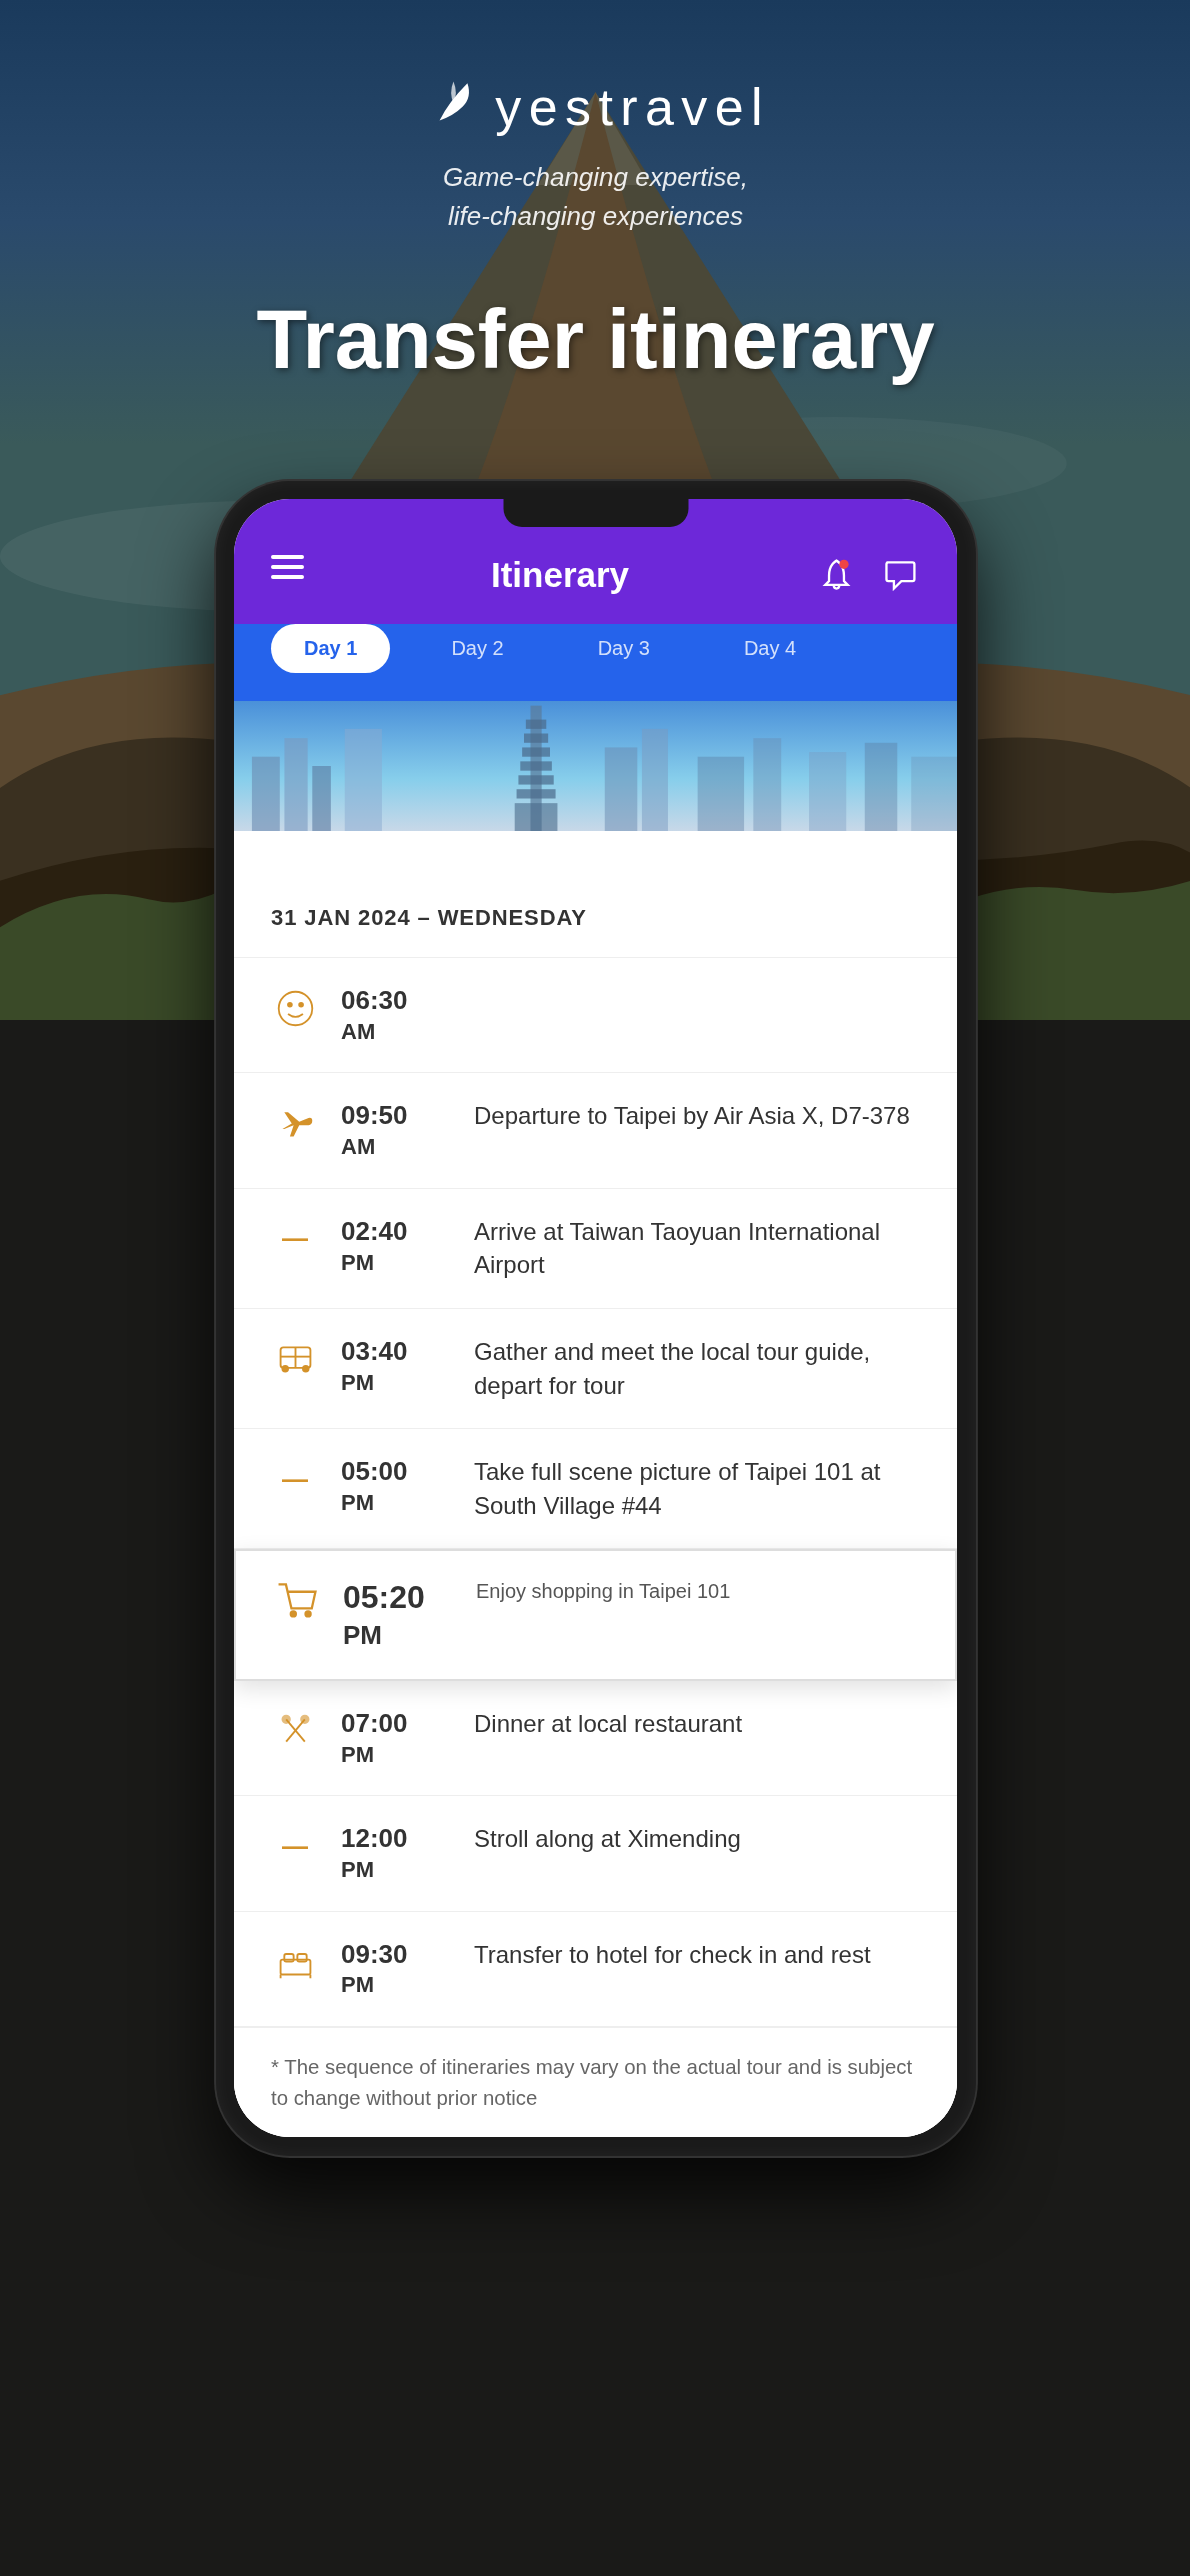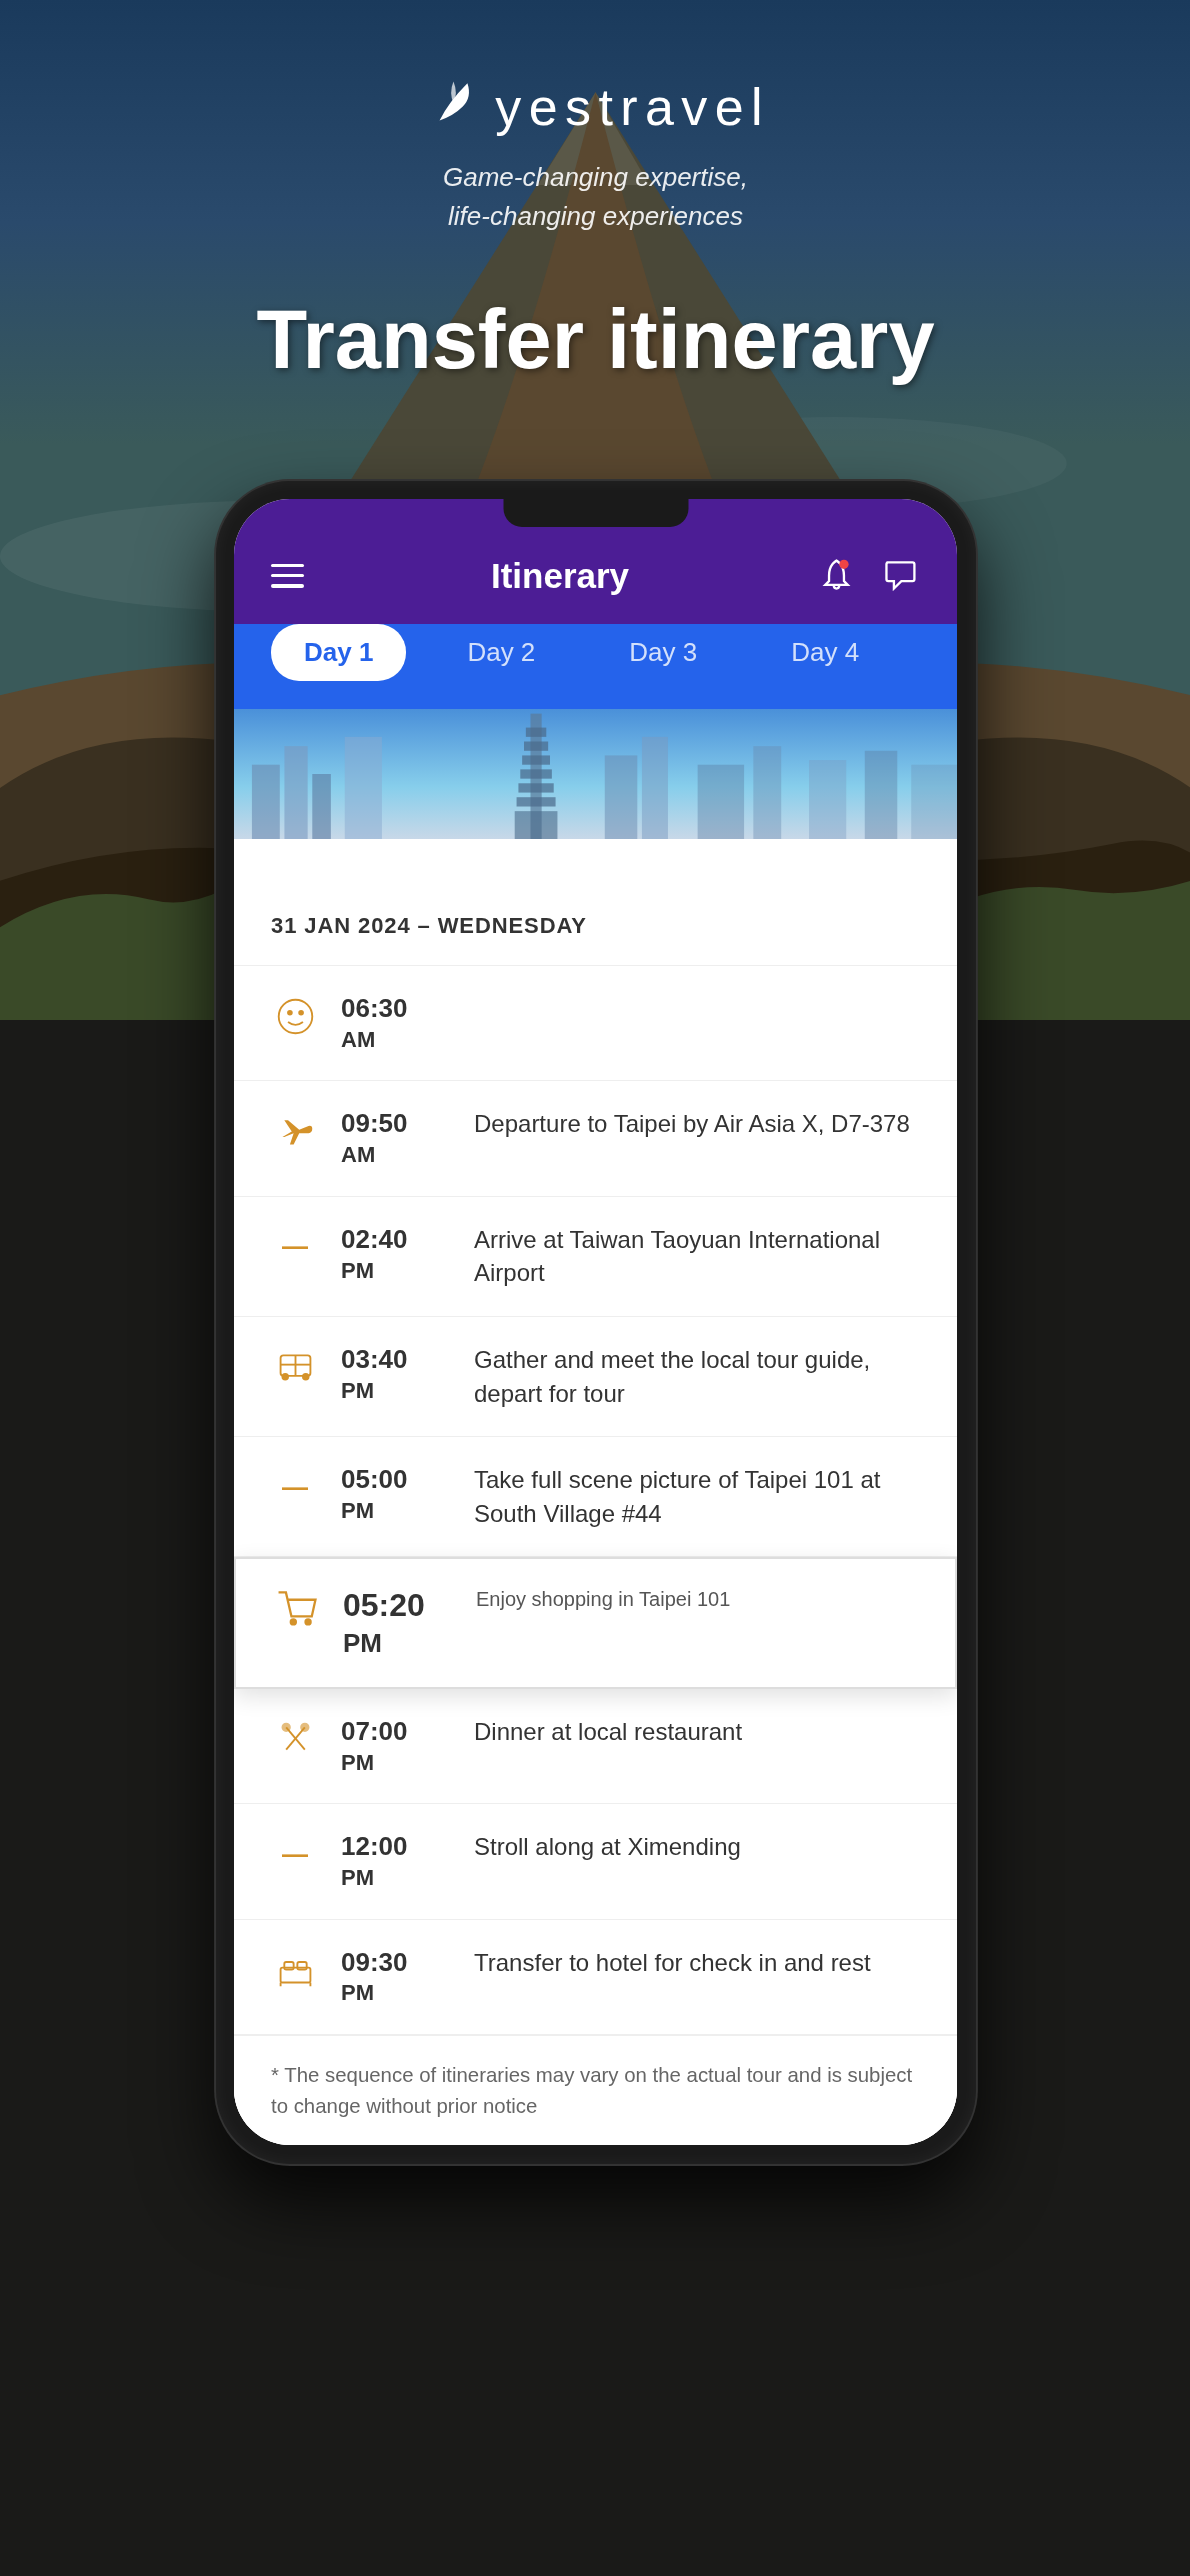--- a/index.html
+++ b/index.html
@@ -123,24 +123,24 @@
 
     .phone-screen {
       background: white;
       border-radius: 56px;
       overflow: hidden;
       min-height: 1484px;
     }
 
     
     .app-header {
-      background: #4c1d95;
+      background: #6d28d9;
       padding: 56px 37px 28px;
       display: flex;
-      align-items: center;
+      align-items: flex-start;
       justify-content: space-between;
     }
 
     .app-header-title {
       font-size: 35px;
       font-weight: 600;
       color: white;
       flex: 1;
       text-align: center;
     }
@@ -170,21 +170,21 @@
     .day-tabs {
       background: #2563eb;
       padding: 0 37px 28px;
       display: flex;
       gap: 28px;
     }
 
     .day-tab {
       padding: 13px 33px;
       border-radius: 28px;
-      font-size: 26px;
+      font-size: 20px;
       font-weight: 500;
       color: rgba(255,255,255,0.8);
       cursor: pointer;
     }
 
     .day-tab.active {
       background: white;
       color: #2563eb;
       font-weight: 700;
     }

